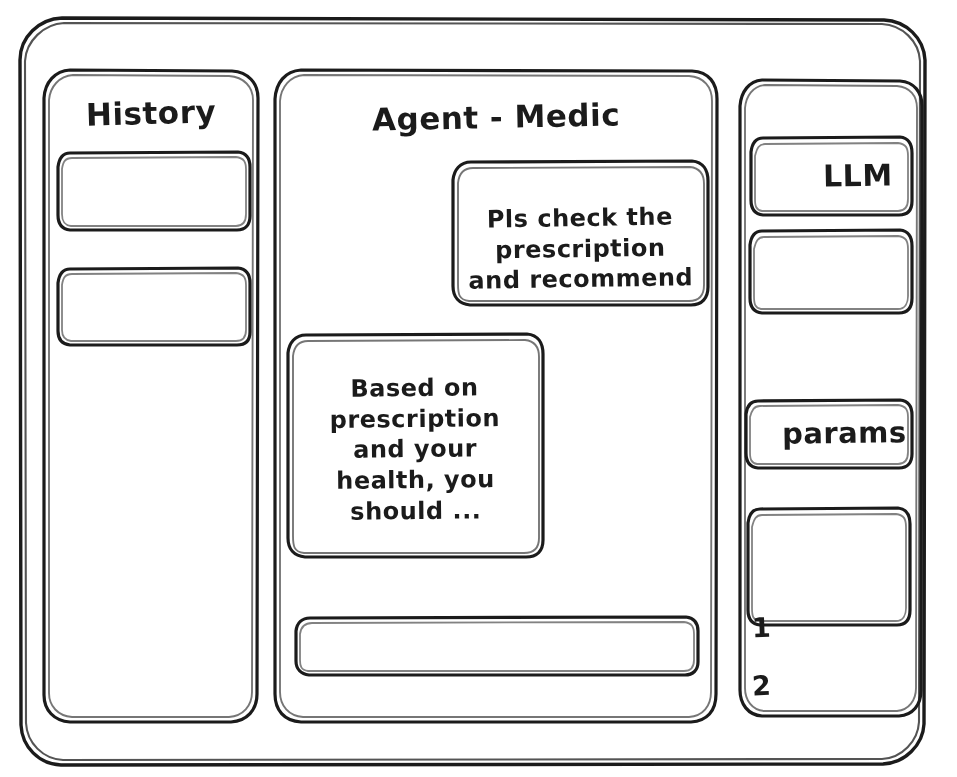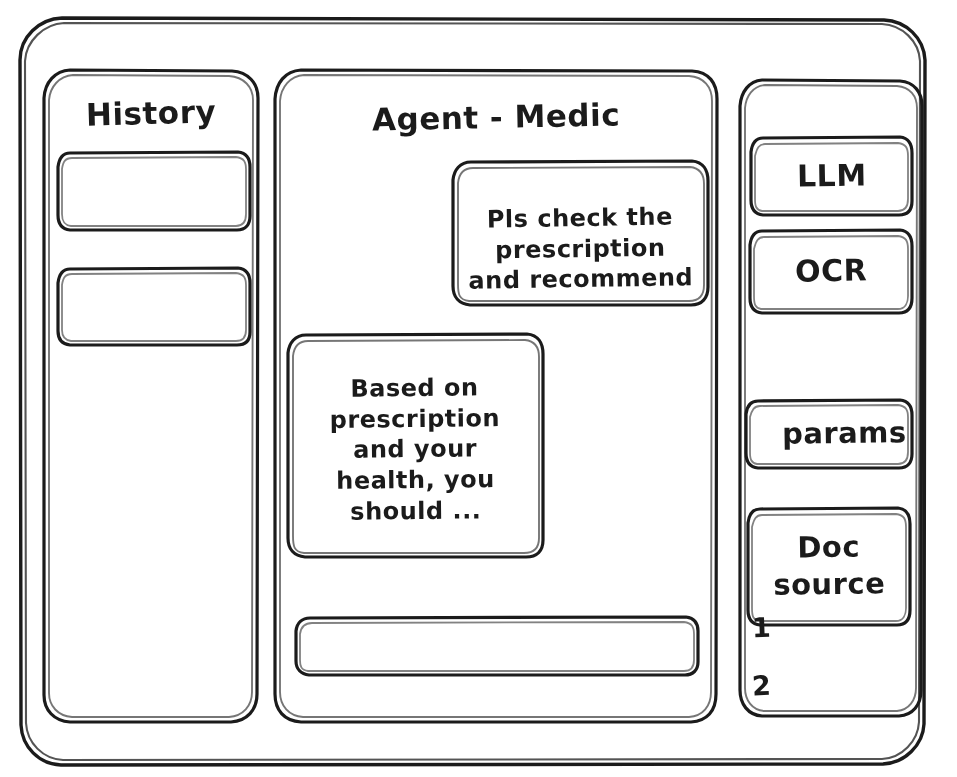--- a/index.html
+++ b/index.html
@@ -61,21 +61,21 @@
   #user-bubble .label { font-size: 24px; transform: rotate(-0.9deg); }
 
   #assistant-bubble { left: 288px; top: 334px; width: 255px; height: 231px; }
   #assistant-bubble .label { font-size: 24px; transform: rotate(-0.6deg); }
 
   #composer-input { left: 296px; top: 617px; width: 402px; height: 58px; }
 
   
   #tools-panel { left: 740px; top: 80px; width: 182px; height: 636px; }
 
-  #tool-llm { left: 751px; top: 137px; width: 161px; height: 78px; border-radius: 9px; }
+  #tool-llm { left: 777px; top: 137px; width: 161px; height: 78px; border-radius: 9px; }
   #tool-llm .label { font-size: 30px; transform: rotate(-1deg); }
   #tool-ocr { left: 750px; top: 230px; width: 162px; height: 83px; }
   #tool-ocr .label { font-size: 30px; transform: rotate(-1deg); }
   #tool-params { left: 746px; top: 400px; width: 166px; height: 68px; margin-left: 15px; }
   #tool-params .label { font-size: 29px; transform: rotate(-0.8deg); }
   #tool-doc-source { left: 748px; top: 508px; width: 162px; height: 117px; }
   #tool-doc-source .label { font-size: 29px; transform: rotate(-0.8deg); }
 
   #doc-item-1 {
     left: 752px; top: 610px; width: 40px; height: 36px;
@@ -357,30 +357,23 @@
 should ...</span>
   </div>
   <div class="node" id="composer-input">
     <span class="label"></span>
   </div>
 
   <div class="node" id="tools-panel"></div>
   <div class="node" id="tool-llm">
     <span class="label">LLM</span>
   </div>
-  <div class="node" id="tool-ocr">
-    <span class="label">OCR</span>
-  </div>
   <div class="node" id="tool-params">
     <span class="label">params</span>
   </div>
-  <div class="node" id="tool-doc-source">
-    <span class="label">Doc
-source</span>
-  </div>
   <div class="node" id="doc-item-1">
     <span class="label">1</span>
   </div>
   <div class="node" id="doc-item-2">
     <span class="label">2</span>
   </div>
 
 </div>
 
 </body></html>

